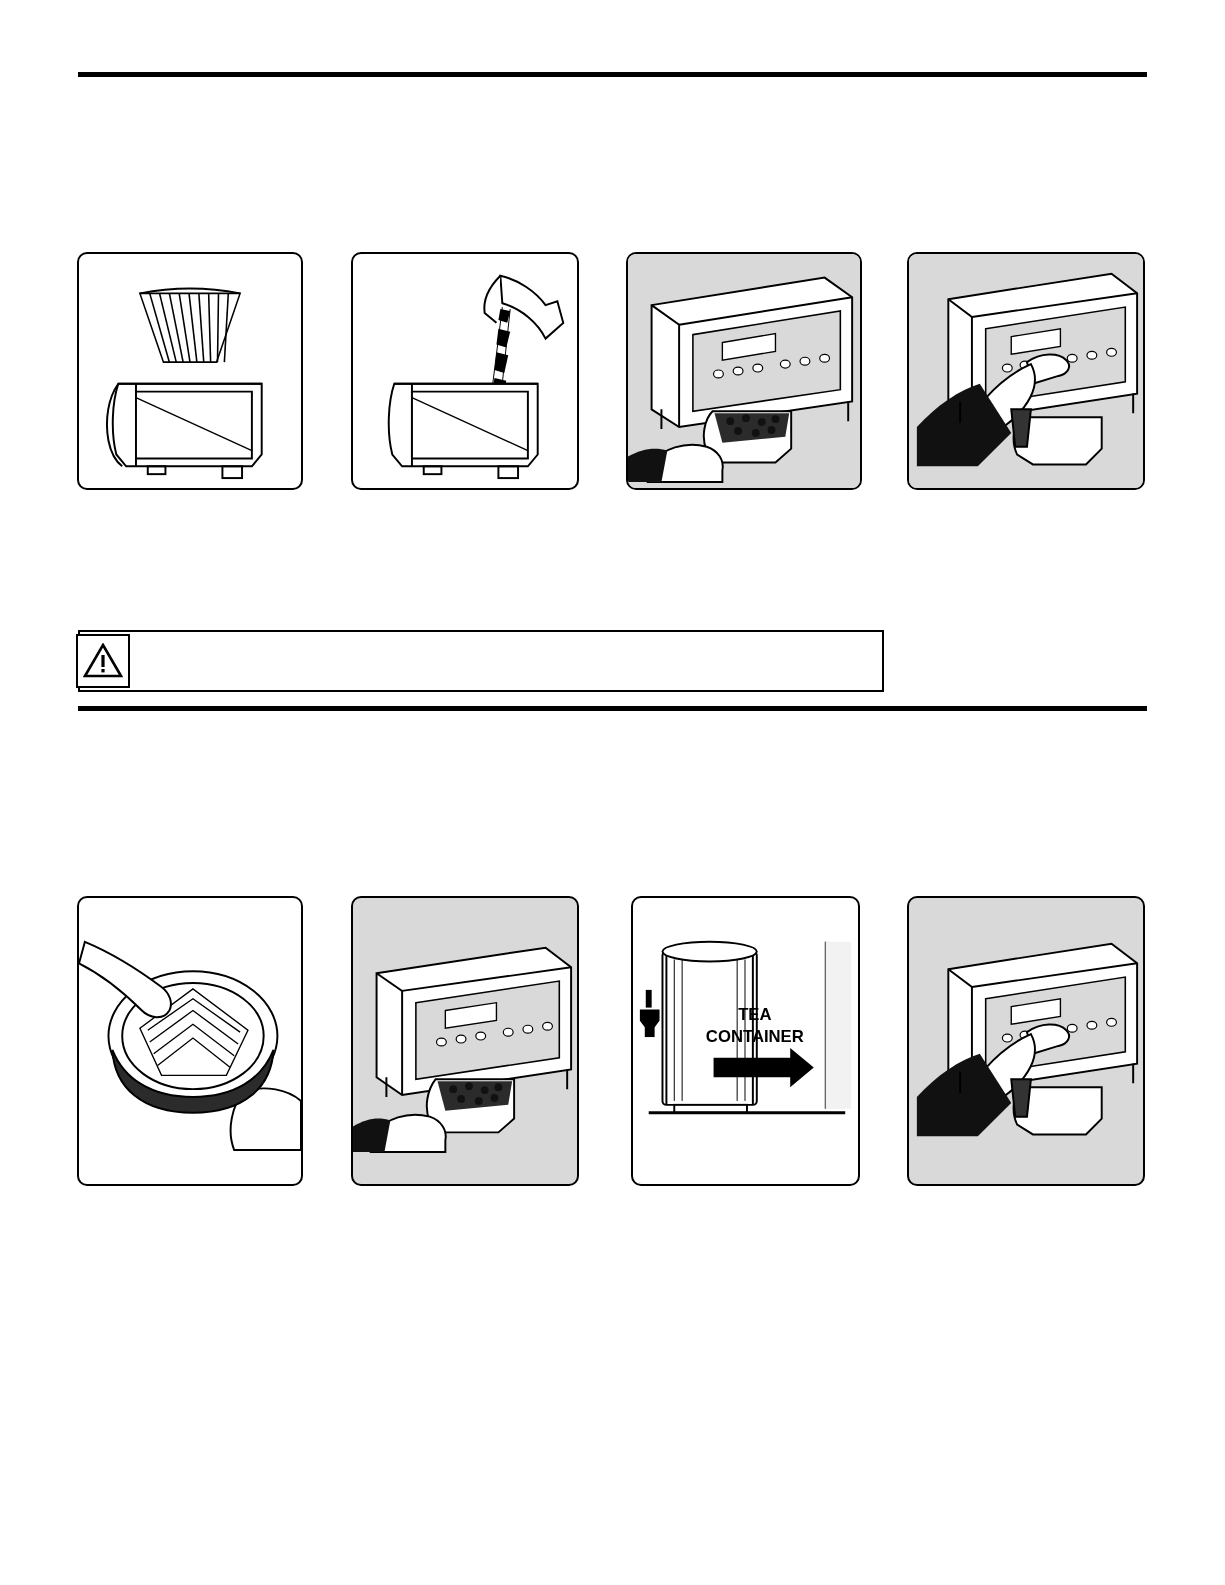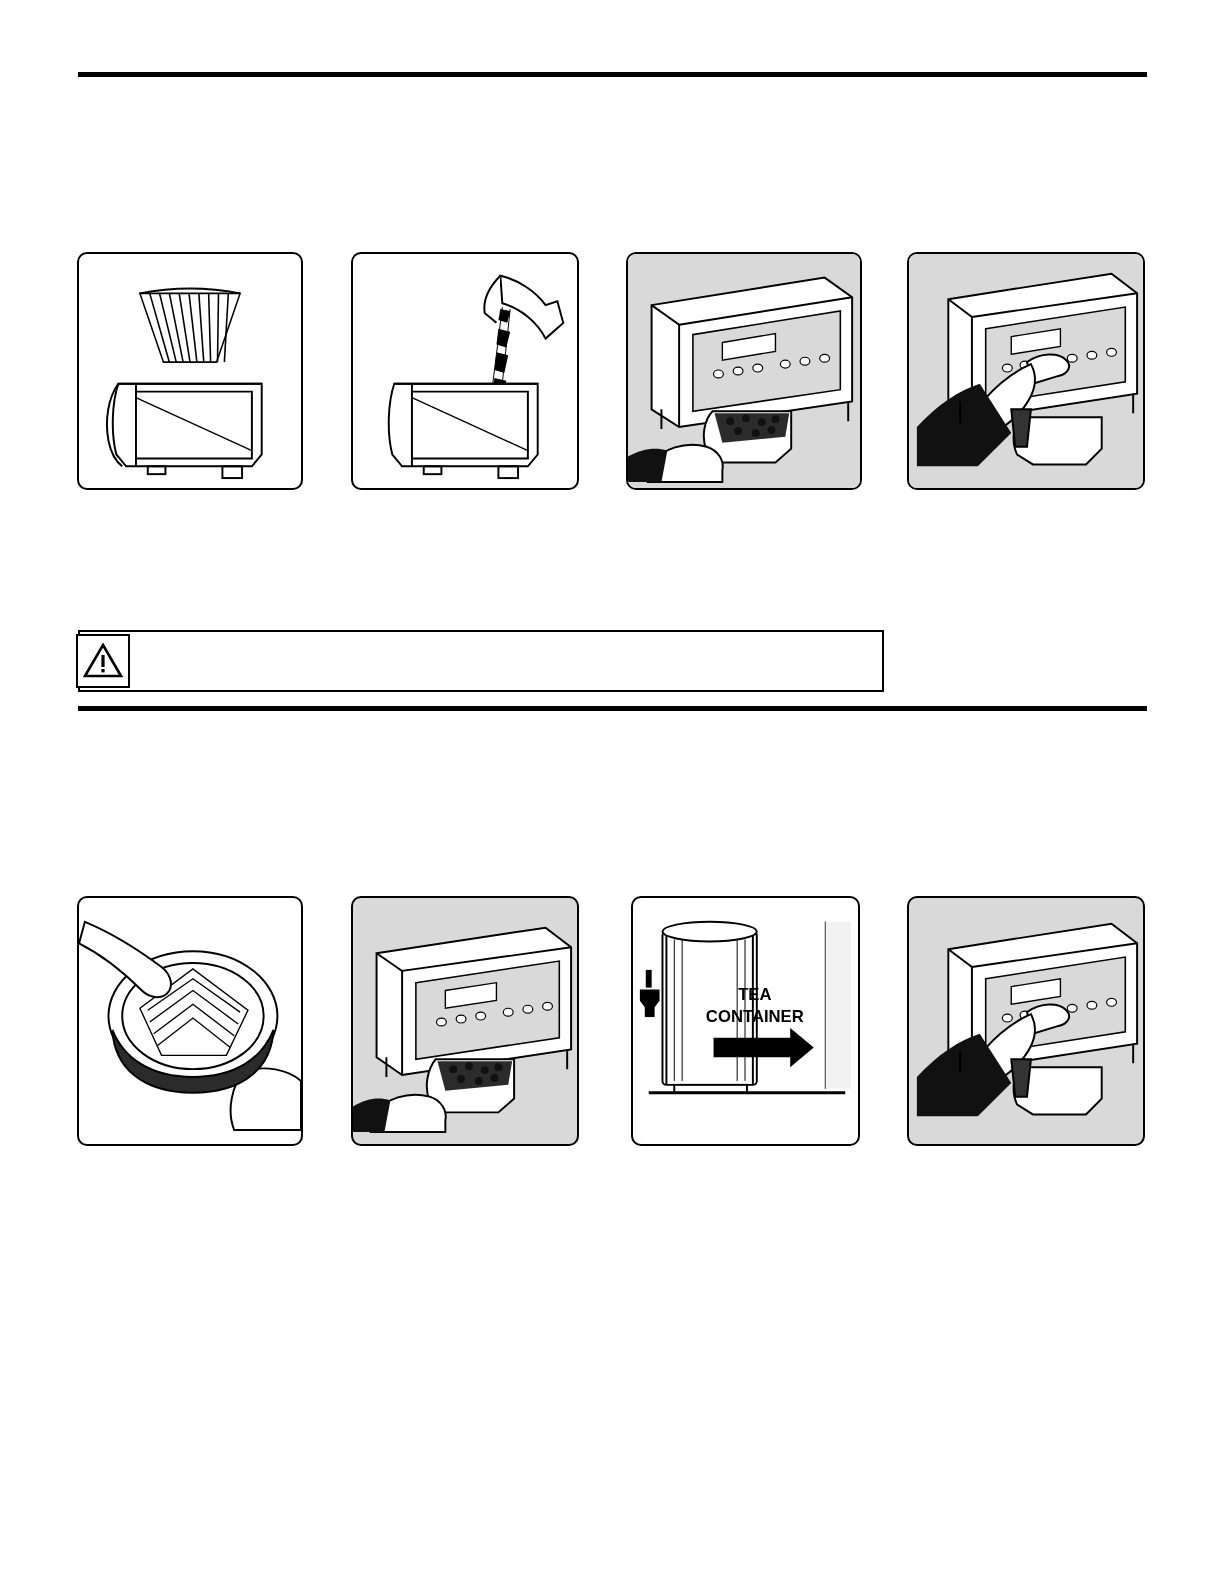--- a/index.html
+++ b/index.html
@@ -84,21 +84,21 @@
     background: #ffffff;
   }
   .fig.gray { background: #d9d9d9; }
 
   .row1 .fig { top: 252px; height: 238px; }
   .fig-1 { left: 77px;  width: 226px; }
   .fig-2 { left: 351px; width: 228px; }
   .fig-3 { left: 626px; width: 236px; }
   .fig-4 { left: 907px; width: 238px; }
 
-  .row2 .fig { top: 896px; height: 250px; }
+  .row2 .fig { top: 896px; height: 290px; }
   .fig-5 { left: 77px;  width: 226px; }
   .fig-6 { left: 351px; width: 228px; }
   .fig-7 { left: 631px; width: 229px; }
   .fig-8 { left: 907px; width: 238px; }
 
   .fig svg { display:block; width:100%; height:100%; }
 
   
   .txt {
     position: absolute;

